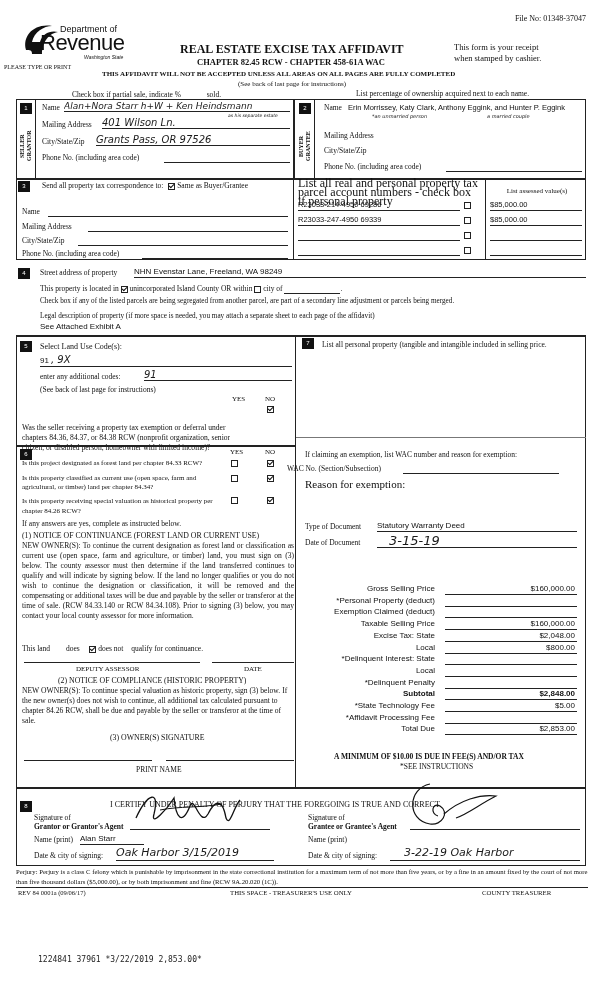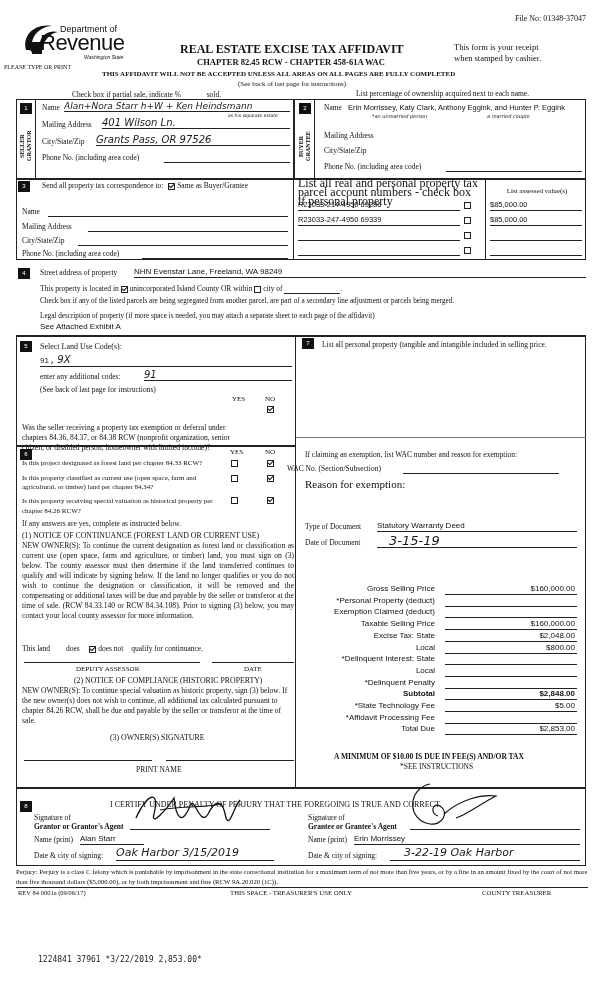--- a/index.html
+++ b/index.html
@@ -228,21 +228,21 @@
   <span>does not</span>
   <span style="display:inline-block; width:4px;"></span>
   <span>qualify for continuance.</span>
 </div>
 
 <div class="abs" style="left:24px; top:662px; width:176px; height:1px; background:#222;"></div>
 <div class="abs" style="left:212px; top:662px; width:82px; height:1px; background:#222;"></div>
 <div class="abs" style="left:76px; top:665px; font-size:7px;">DEPUTY ASSESSOR</div>
 <div class="abs" style="left:244px; top:665px; font-size:7px;">DATE</div>
 
-<div class="abs" style="left:58px; top:676px; font-size:7.8px;margin-left:16px;">(2) NOTICE OF COMPLIANCE (HISTORIC PROPERTY)</div>
+<div class="abs" style="left:58px; top:676px; font-size:7.8px;">(2) NOTICE OF COMPLIANCE (HISTORIC PROPERTY)</div>
 <div class="abs para" style="left:22px; top:686px; width:272px;">NEW OWNER(S): To continue special valuation as historic property, sign (3) below. If the new owner(s) does not wish to continue, all additional tax calculated pursuant to chapter 84.26 RCW, shall be due and payable by the seller or transferor at the time of sale.</div>
 <div class="abs" style="left:110px; top:733px; font-size:7.8px;">(3) OWNER(S) SIGNATURE</div>
 <div class="abs" style="left:24px; top:760px; width:128px; height:1px; background:#222;"></div>
 <div class="abs" style="left:166px; top:760px; width:128px; height:1px; background:#222;"></div>
 <div class="abs" style="left:136px; top:765px; font-size:7.5px;">PRINT NAME</div>
 
 
 <div class="secnum" style="left:302px; top:338px;">7</div>
 <div class="abs" style="left:322px; top:340px; width:260px; font-size:7.5px; line-height:10px;">List all personal property (tangible and intangible included in selling price.</div>
 <div class="abs" style="left:322px; top:362px; width:260px; height:80px;"></div>
@@ -351,21 +351,20 @@
   <div style="font-weight:bold;">Grantee or Grantee's Agent</div>
 </div>
 <div class="abs" style="left:410px; top:800px; width:170px; height:30px; border-bottom:1px solid #222;">
   <svg width="120" height="50" viewBox="0 0 120 50" style="position:absolute; left:-10px; top:-20px;">
     <path d="M30 4 C8 8 6 40 30 44 C42 46 50 32 40 26 C32 22 30 34 38 36" fill="none" stroke="#111" stroke-width="1.2"></path>
     <path d="M44 34 C60 20 80 14 96 16 C80 24 68 34 56 38" fill="none" stroke="#111" stroke-width="1.1"></path>
   </svg>
 </div>
 <div class="abs" style="left:308px; top:835px; width:272px; height:11px;">
   <span style="font-size:7.5px;">Name (print)</span>
-  <span class="sans" style="position:absolute; left:46px; top:-1px; width:226px; height:11px; font-size:8px; border-bottom:1px solid #222;">Erin Morrissey</span>
 </div>
 <div class="abs" style="left:308px; top:851px; width:272px; height:12px;">
   <span style="font-size:7.5px;">Date &amp; city of signing:</span>
   <span class="hand" style="position:absolute; left:82px; top:-5px; width:190px; height:15px; font-size:11px; padding-left:14px; border-bottom:1px solid #222; white-space:nowrap;">3-22-19  Oak Harbor</span>
 </div>
 
 
 <div class="abs" style="left:16px; top:865px; width:570px; height:1px; background:#222;"></div>
 <div class="abs" style="left:16px; top:867px; width:572px; font-size:6.7px; line-height:10px; border-bottom:1.5px solid #222;">Perjury: Perjury is a class C felony which is punishable by imprisonment in the state correctional institution for a maximum term of not more than five years, or by a fine in an amount fixed by the court of not more than five thousand dollars ($5,000.00), or by both imprisonment and fine (RCW 9A.20.020 (1C)).</div>
 <div class="abs" style="left:18px; top:889px; font-size:6.5px;">REV 84 0001a (09/06/17)</div>

